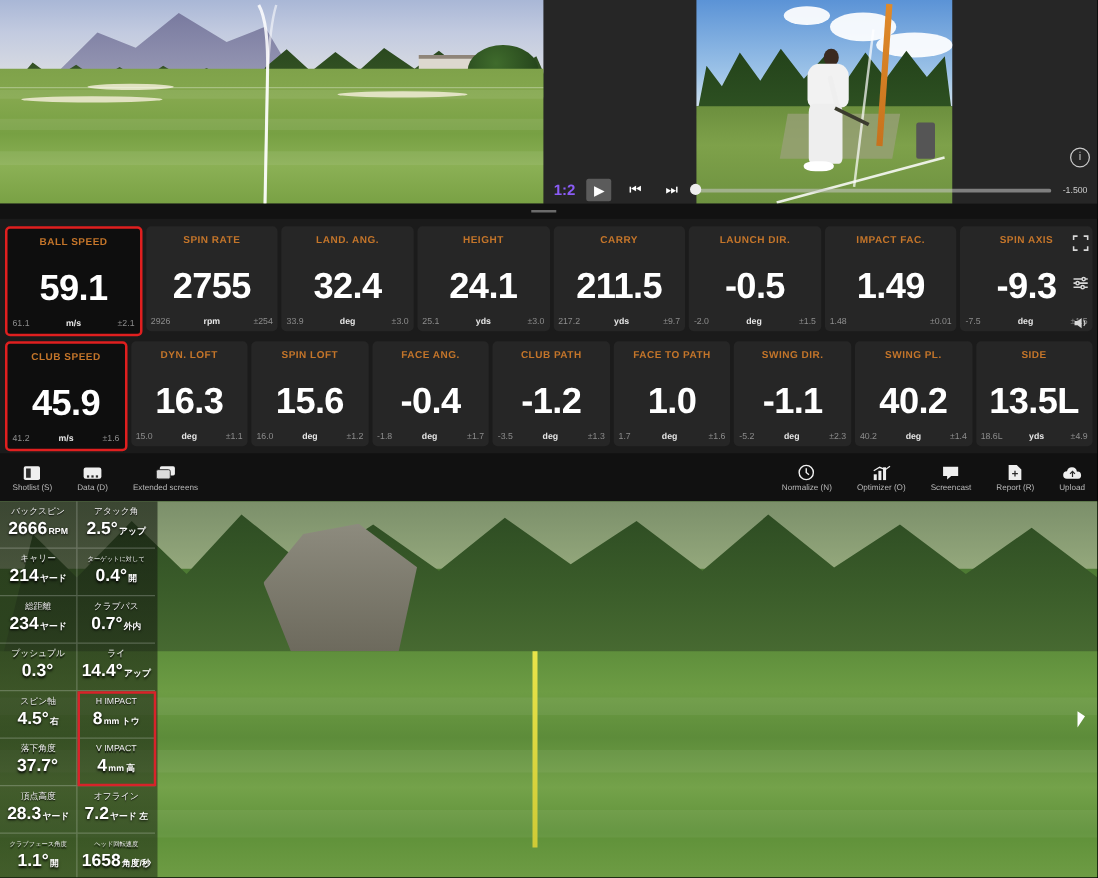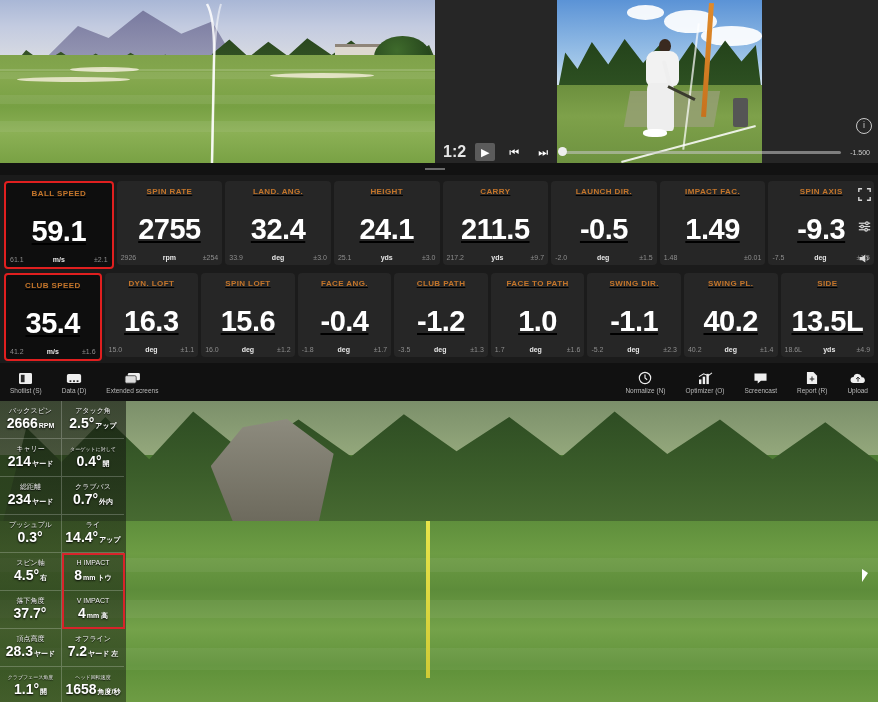--- a/index.html
+++ b/index.html
@@ -46,32 +46,32 @@
   .g-pants{position:absolute;left:22%;top:42%;width:52%;height:46%;border-radius:14% 14% 10% 10%;background:#eee;}
   .g-shoe{position:absolute;left:16%;top:86%;width:44%;height:8%;border-radius:40%;background:#fff;}
   .g-arm{position:absolute;left:58%;top:20%;width:8%;height:34%;background:#efefef;transform:rotate(-14deg);border-radius:4px;}
   .club{position:absolute;left:62%;top:44%;width:56%;height:3px;background:#3b3b2e;transform:rotate(26deg);transform-origin:left center;}
   .orangepole{position:absolute;left:72%;top:2%;width:5px;height:70%;background:linear-gradient(to bottom,#e08a2a,#c7721d);transform:rotate(4deg);}
   .aimline{position:absolute;left:30%;top:88%;width:68%;height:2px;background:rgba(255,255,255,.85);transform:rotate(-15deg);}
   .vline{position:absolute;left:65%;top:14%;width:2px;height:78%;background:rgba(255,255,255,.7);transform:rotate(7deg);}
   .sw-bag{position:absolute;left:86%;top:60%;width:7%;height:18%;background:#555;border-radius:2px;}
 
   .player-bar{position:absolute;left:435px;top:138px;width:443px;height:28px;display:flex;align-items:center;gap:9px;padding:0 8px;box-sizing:border-box;z-index:6;}
-  .speed-lbl{color:#e5e5e5;font-size:16px;font-weight:bold;}
+  .speed-lbl{color:#8b5cf6;font-size:12px;font-weight:bold;}
   .pbtn{width:20px;height:18px;display:flex;align-items:center;justify-content:center;color:#fff;font-size:11px;}
   .play-btn{background:rgba(110,110,110,.75);border-radius:2px;}
   .track{position:relative;flex:1;height:3px;background:rgba(200,200,200,.55);border-radius:2px;}
   .dot-head{position:absolute;left:-4px;top:-3.5px;width:9px;height:9px;border-radius:50%;background:#eee;}
   .time-lbl{color:#cfcfcf;font-size:7px;}
   .info-icon{position:absolute;right:6px;top:118px;width:14px;height:14px;border:1.3px solid #c9c9c9;border-radius:50%;color:#c9c9c9;font-size:9px;line-height:12px;text-align:center;z-index:6;}
   .blackstrip{position:absolute;left:0;top:163px;width:878px;height:12px;background:#121212;}
   .tick{position:absolute;left:425px;top:168px;width:20px;height:2px;background:#6b6b6b;}
 
   
-  .metrics{position:absolute;left:0;top:175px;width:878px;height:188px;background:#1b1b1b;padding:6px 2px 2px 2px;box-sizing:border-box;text-decoration:underline;}
+  .metrics{position:absolute;left:0;top:175px;width:878px;height:188px;background:#1b1b1b;padding:6px 2px 2px 2px;box-sizing:border-box;}
   .mrow{display:flex;gap:3px;padding:0 2px;}
   .mrow+.mrow{margin-top:4px;}
   .tile{flex:1;background:#262626;border-radius:4px;height:84px;position:relative;overflow:hidden;}
   .tile.hl{border:2px solid #e01f1f;background:#0e0e0e;}
   .tile-title{text-align:center;color:#c4752a;font-size:8px;font-weight:bold;letter-spacing:.4px;margin-top:6px;}
   .tile-val{text-align:center;color:#fff;font-size:29px;font-weight:bold;line-height:32px;margin-top:17px;letter-spacing:-.5px;}
   .tile-foot{position:absolute;left:0;bottom:4px;width:100%;display:flex;justify-content:space-between;padding:0 4px;box-sizing:border-box;}
   .f-min,.f-dev{color:#8d8d8d;font-size:7px;}
   .f-unit{color:#e6e6e6;font-size:7px;font-weight:bold;}
   .side-icons{position:absolute;right:2px;top:178px;width:24px;height:96px;display:flex;flex-direction:column;align-items:center;justify-content:space-around;z-index:5;}
@@ -275,21 +275,21 @@
           <span class="f-min">-7.5</span>
           <span class="f-unit">deg</span>
           <span class="f-dev">±1.5</span>
         </div>
       </div>
     </div>
 
     <div class="mrow">
       <div class="tile hl">
         <div class="tile-title">CLUB SPEED</div>
-        <div class="tile-val">35.4</div>
+        <div class="tile-val">45.9</div>
         <div class="tile-foot">
           <span class="f-min">41.2</span>
           <span class="f-unit">m/s</span>
           <span class="f-dev">±1.6</span>
         </div>
       </div>
       <div class="tile">
         <div class="tile-title">DYN. LOFT</div>
         <div class="tile-val">16.3</div>
         <div class="tile-foot">

